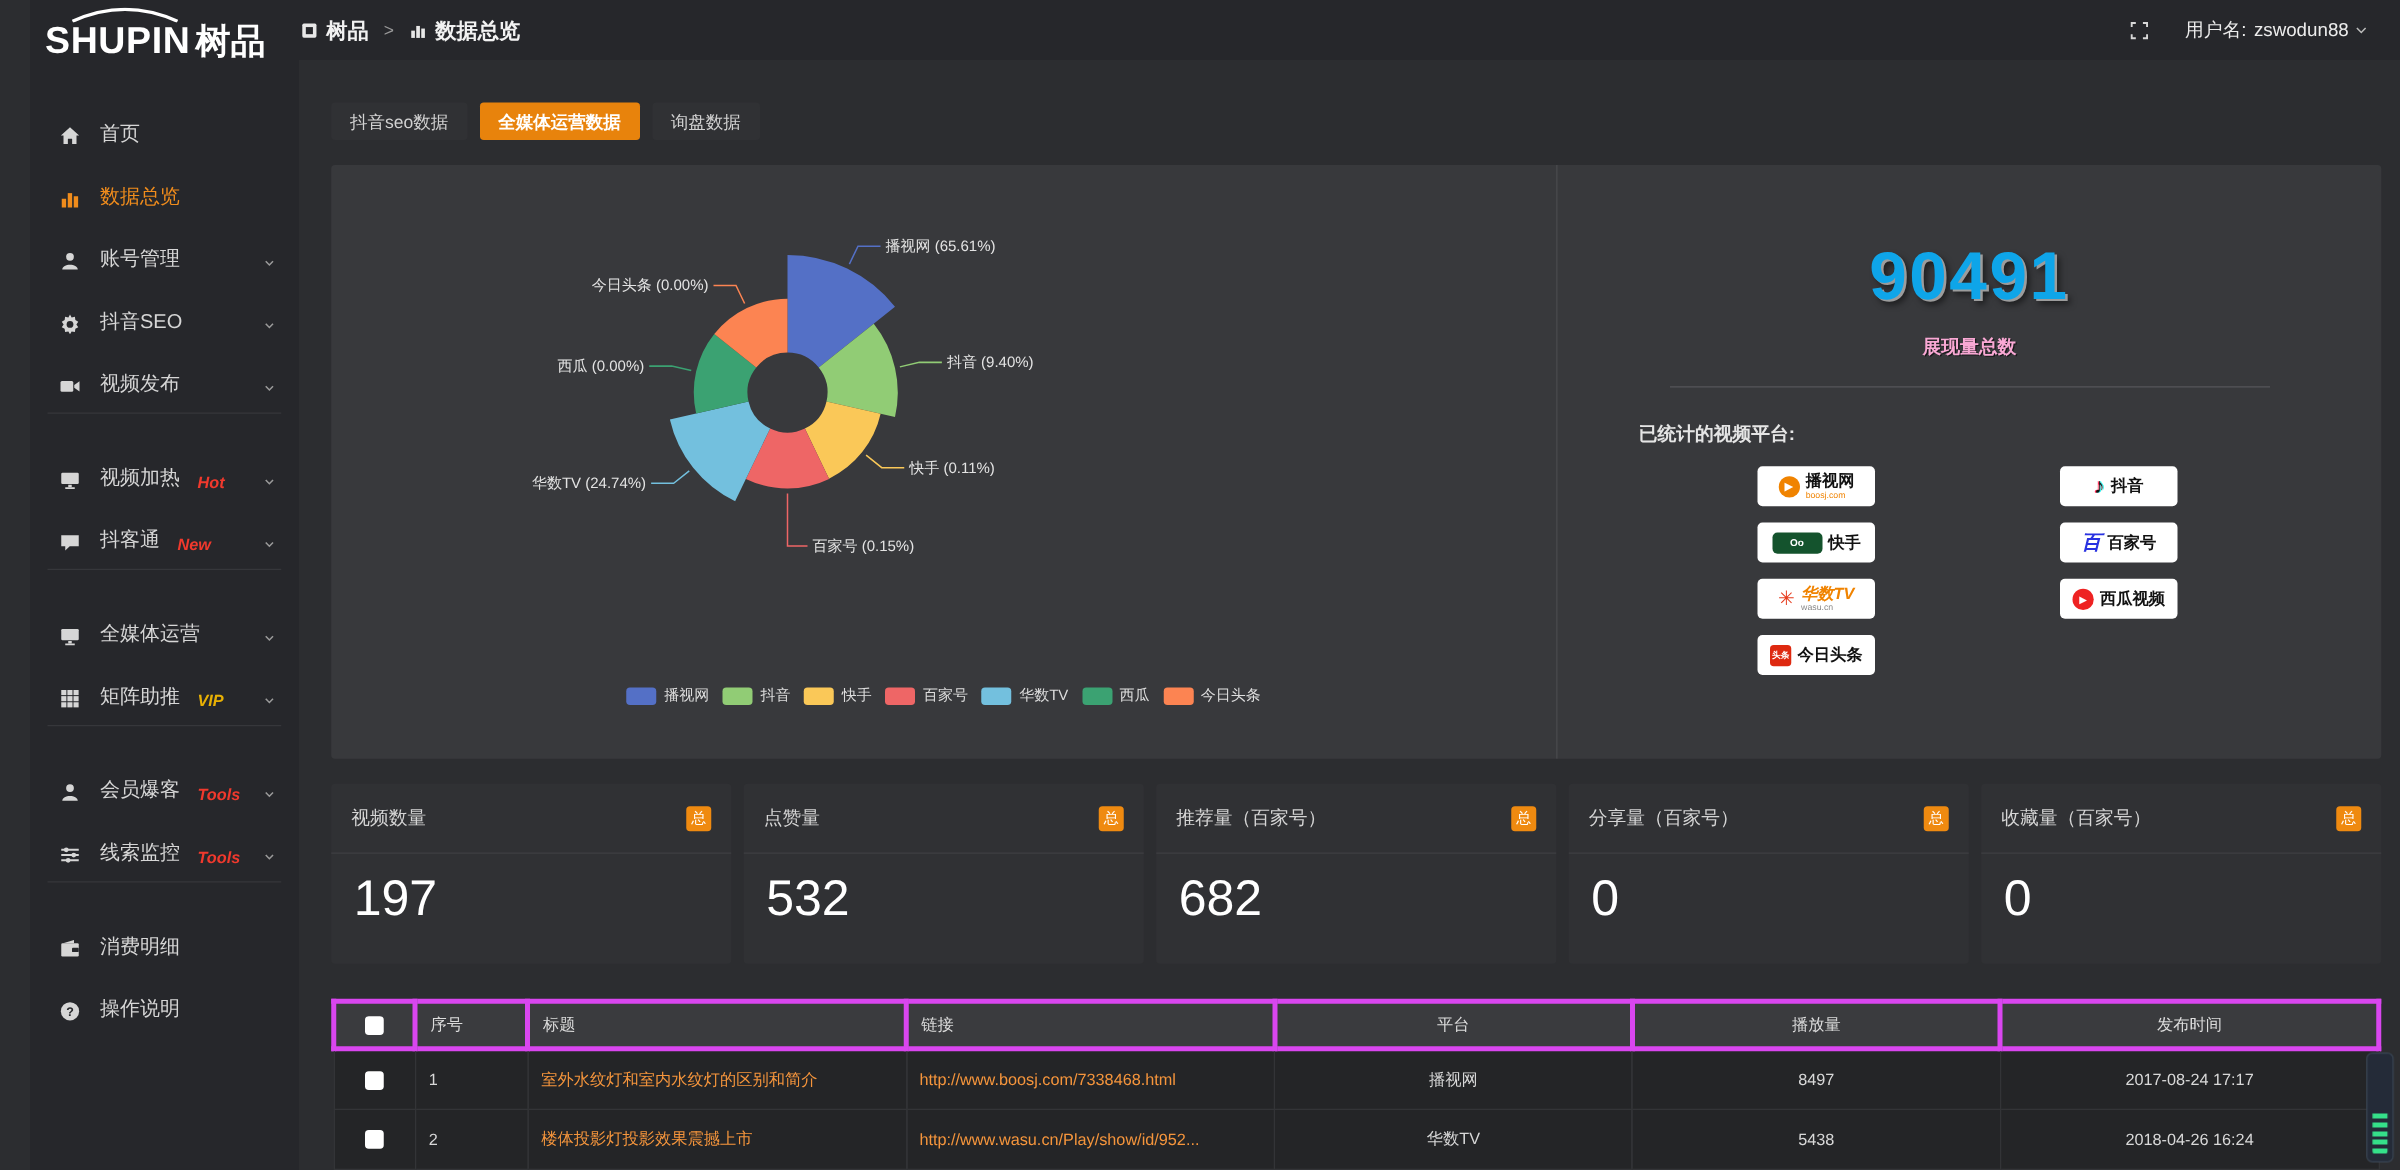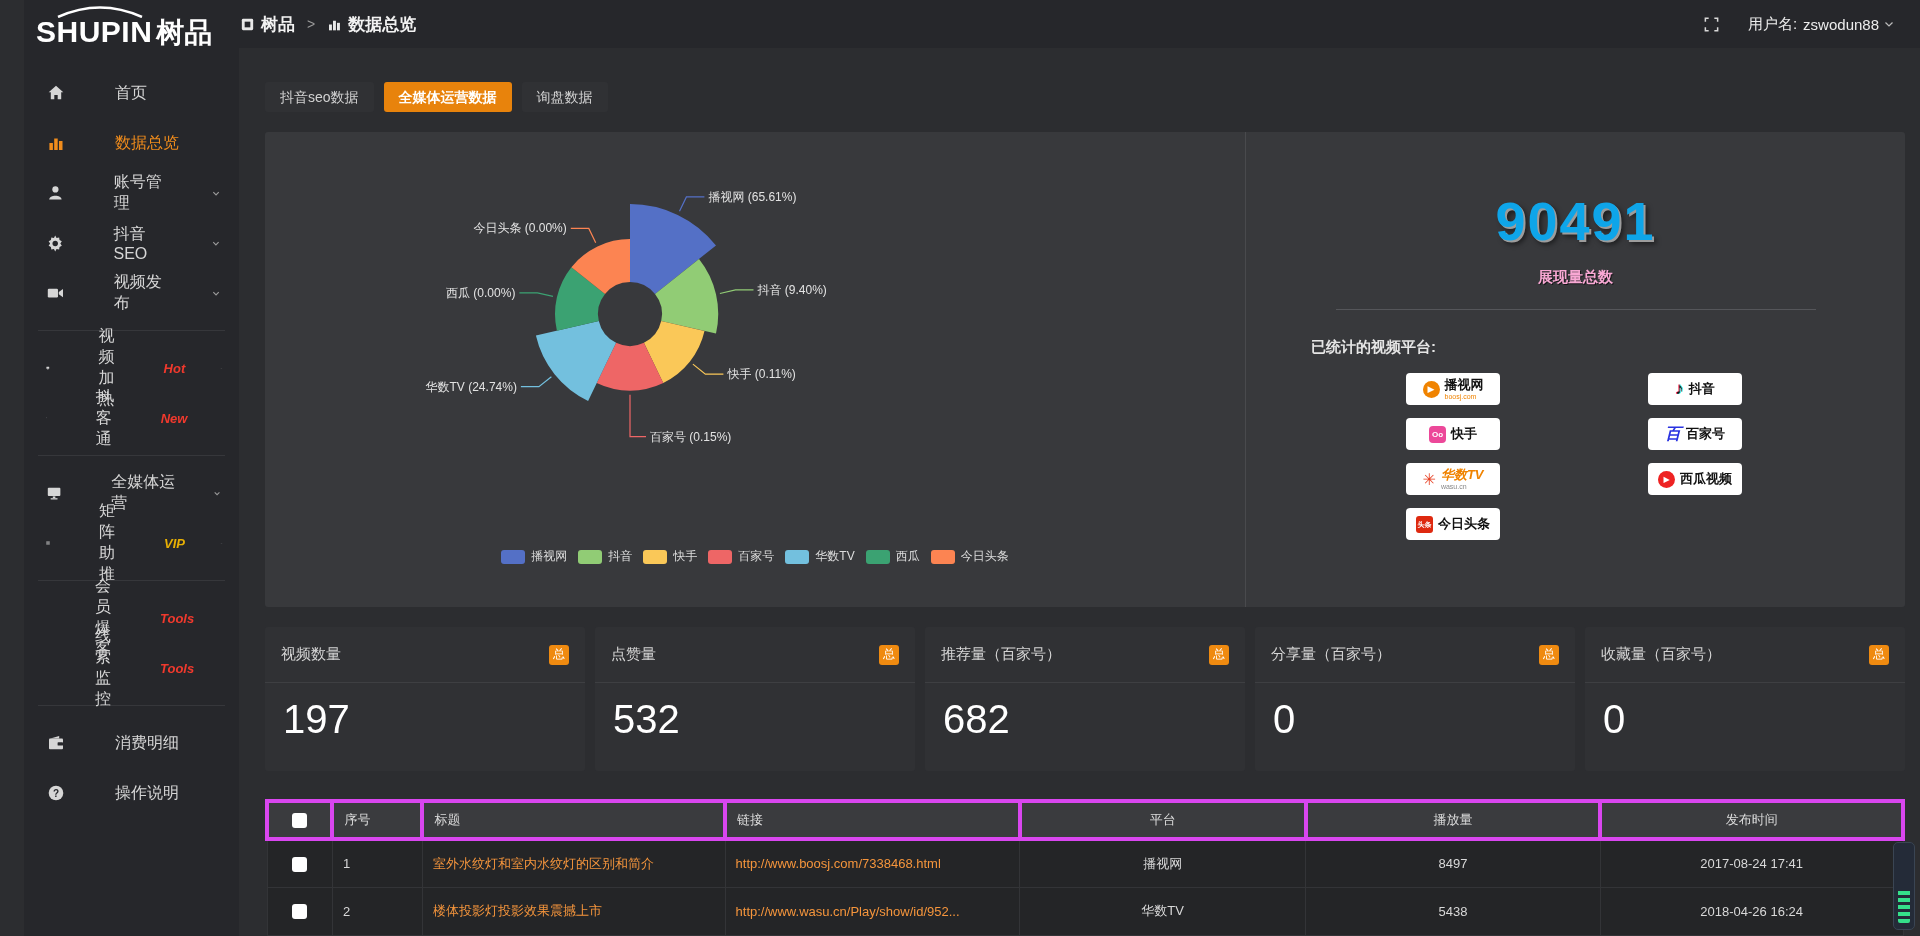--- a/index.html
+++ b/index.html
@@ -6,21 +6,21 @@
   html,body { width:1920px; height:936px; overflow:hidden; }
   body { background:#2c2d30; font-family:"Liberation Sans","DejaVu Sans",sans-serif; color:#ddd; }
 
   
   .sidebar { position:fixed; left:0; top:0; width:215px; height:100%; background:#26272b; z-index:5;margin-left:24px; }
   .logo { position:relative; height:62px; padding:14px 0 0 12px; white-space:nowrap; }
   .logo-en { font-size:30px; font-weight:bold; color:#fff; letter-spacing:0.5px; }
   .logo-cn { font-size:28px; font-weight:bold; color:#fff; margin-left:4px; }
   .logo-arc { position:absolute; left:30px; top:6px; }
   .side-nav { padding-top:6px; }
-  .side-item { height:50px; display:flex; align-items:center; padding:0 16px 0 22px; cursor:pointer; color:#d6d6d6;gap:35px; }
+  .side-item { height:50px; display:flex; align-items:flex-end; padding:0 16px 0 22px; cursor:pointer; color:#d6d6d6; }
   .side-item.active { color:#f08c1c; }
   .side-item .icon { width:20px; height:18px; margin-right:14px; }
   .icon svg { width:100%; height:100%; fill:currentColor; display:block; }
   .side-label { font-size:16px; }
   .side-badge { font-size:13px; font-weight:bold; font-style:italic; margin-left:14px; }
   .chev { margin-left:auto; width:15px; height:15px; color:#9a9a9a; }
   .chev svg { width:100%; height:100%; }
   .side-divider { height:1px; background:#36373b; margin:12px 14px; }
 
   
@@ -59,21 +59,21 @@
   .sum-divider { width:480px; height:1px; background:#55565a; margin:22px auto 0; }
   .pf-title { font-size:15px; font-weight:bold; color:#e5e5e5; margin:28px 0 0 65px; }
   .pf-grid { display:grid; grid-template-columns:94px 94px; column-gap:148px; row-gap:13px; margin:16px 0 0 160px; }
   .pf { height:32px; background:#fff; border-radius:4px; display:flex; align-items:center; justify-content:center; gap:5px; color:#111; }
   .pf b { font-size:13px; }
   .pf-text { display:flex; flex-direction:column; line-height:1; }
   .pf-text i { font-style:normal; font-size:7px; margin-top:2px; }
   .lg { display:inline-flex; align-items:center; justify-content:center; flex:none; }
   .lg-boosj { width:17px; height:17px; border-radius:50%; background:#f08300; color:#fff; font-size:9px; }
   .lg-dy { font-size:17px; font-weight:bold; color:#111; text-shadow:1px 0 0 #25f4ee,-1px 0 0 #fe2c55; }
-  .lg-ks { width:17px; height:17px; border-radius:4px; background:#ec4899; color:#fff; font-size:8px; font-weight:bold; }
+  .lg-ks { width:40px; height:17px; border-radius:4px; background:#14532d; color:#fff; font-size:8px; font-weight:bold; }
   .lg-bj { font-size:16px; font-weight:bold; color:#2932e1; font-style:italic; }
   .lg-wasu { font-size:16px; color:#e63c1e; }
   .lg-xg { width:17px; height:17px; border-radius:50%; background:#e22;  color:#fff; font-size:8px; }
   .lg-tt { width:17px; height:17px; border-radius:3px; background:#de2910; color:#fff; font-size:7px; font-weight:bold; line-height:1; }
   .wasu-b { color:#f08300; font-style:italic; }
   .boosj-sub { color:#f08300; }
   .wasu-sub { color:#888; }
 
   
   .cards { display:grid; grid-template-columns:repeat(5,1fr); gap:10px; margin-bottom:28px; }
@@ -485,21 +485,21 @@
         </tr>
       </thead>
     <tbody id="tbody">
         <tr>
           <td class="c"><span class="cbx"></span></td>
           <td class="l">1</td>
           <td class="l cell-link">室外水纹灯和室内水纹灯的区别和简介</td>
           <td class="l cell-link">http://www.boosj.com/7338468.html</td>
           <td class="c">播视网</td>
           <td class="c">8497</td>
-          <td class="c">2017-08-24 17:41</td>
+          <td class="c">2017-08-24 17:17</td>
         </tr>
         <tr>
           <td class="c"><span class="cbx"></span></td>
           <td class="l">2</td>
           <td class="l cell-link">楼体投影灯投影效果震撼上市</td>
           <td class="l cell-link">http://www.wasu.cn/Play/show/id/952...</td>
           <td class="c">华数TV</td>
           <td class="c">5438</td>
           <td class="c">2018-04-26 16:24</td>
         </tr>

